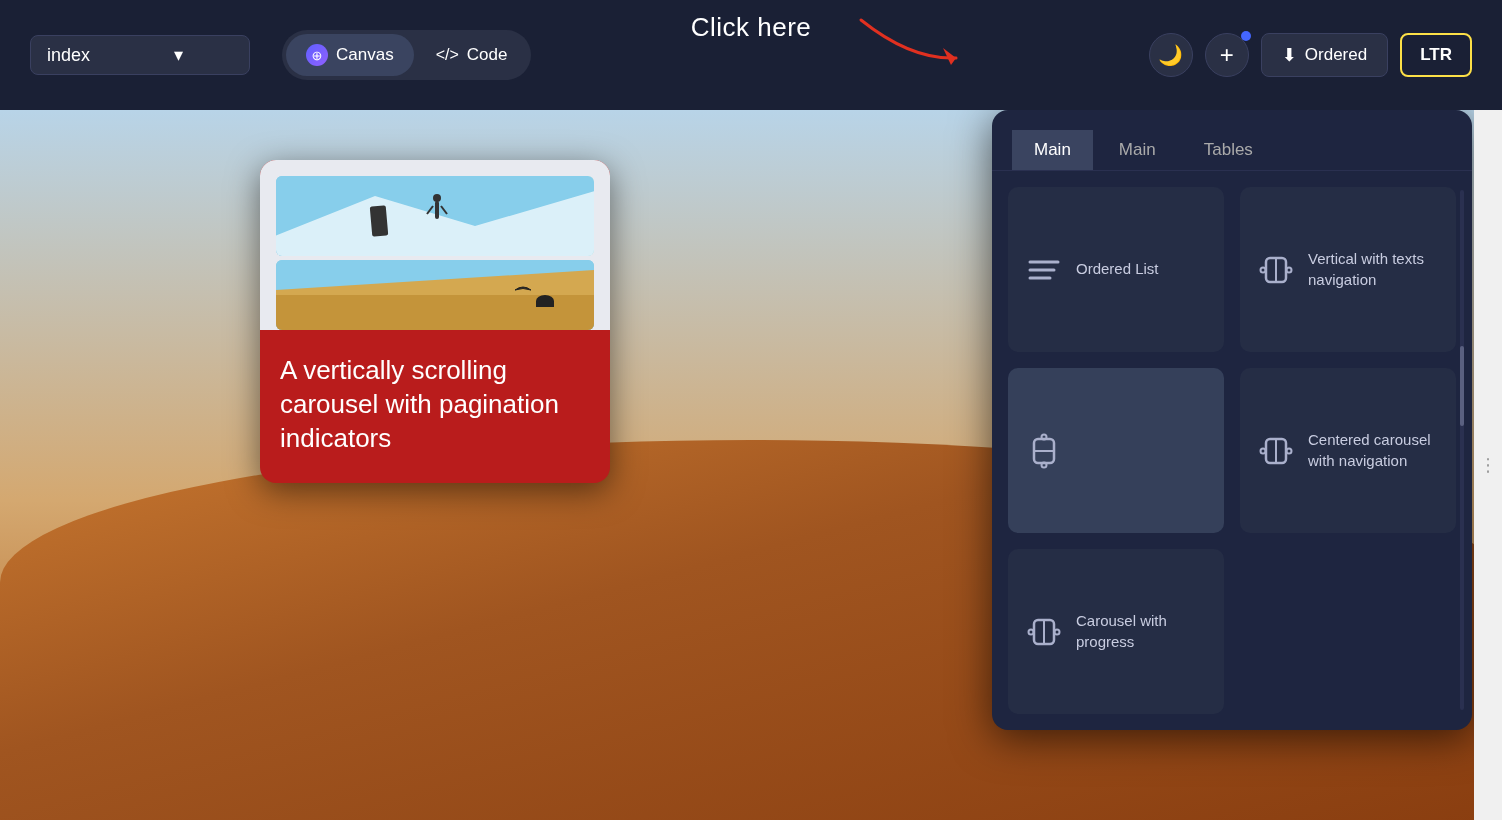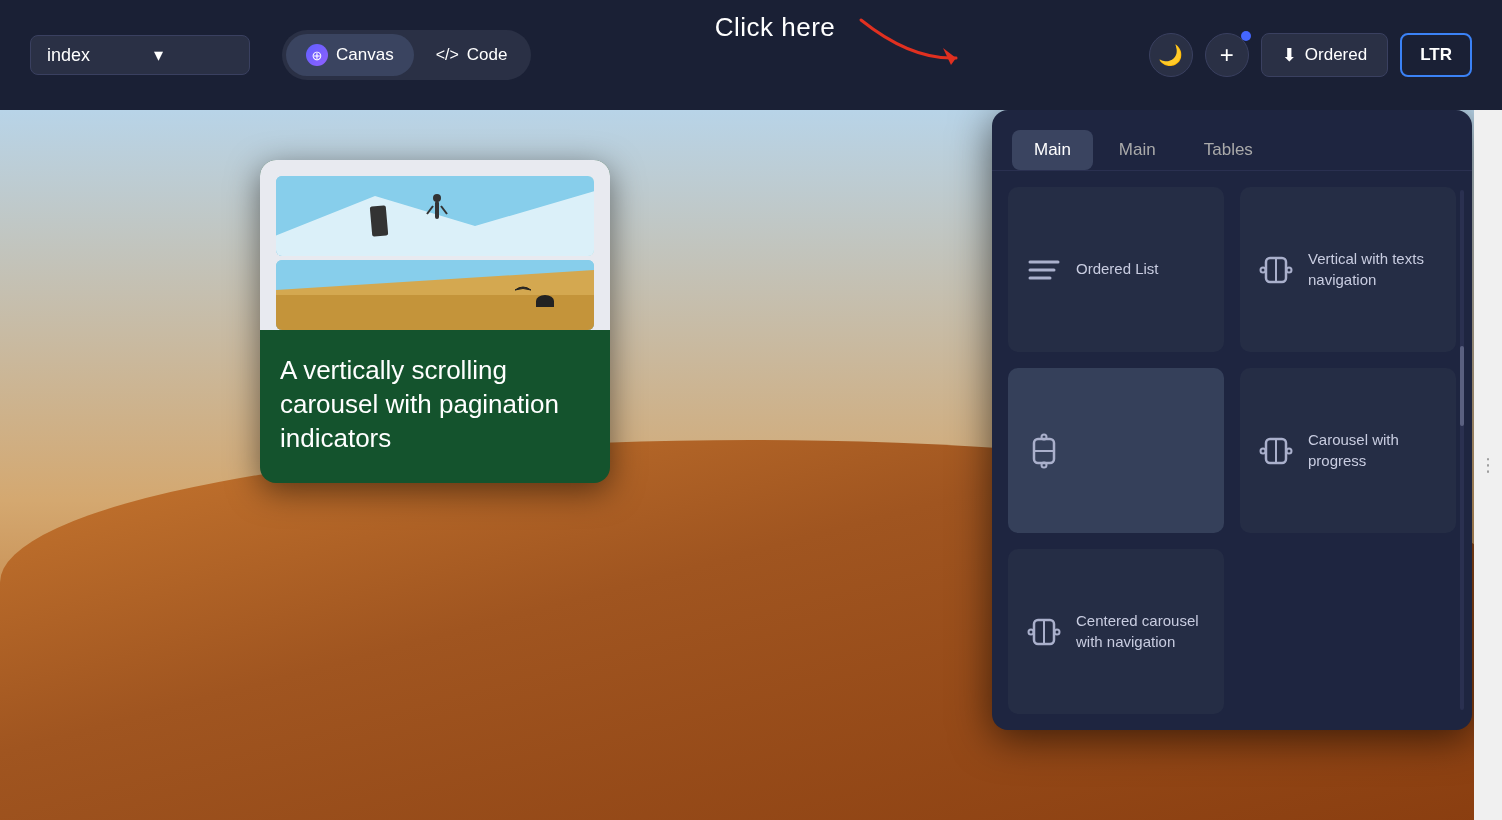--- a/index.html
+++ b/index.html
@@ -22,21 +22,20 @@
       position: absolute;
       top: 12px;
       left: 50%;
       transform: translateX(-50%);
       color: white;
       font-size: 26px;
       font-weight: 500;
       letter-spacing: 0.5px;
       white-space: nowrap;
       z-index: 20;
-      margin-left: 24px;
     }
 
     .arrow-container {
       position: absolute;
       top: 10px;
       left: 50%;
       margin-left: 100px;
       z-index: 20;
     }
 
@@ -47,21 +46,21 @@
 
     .page-selector {
       display: flex;
       align-items: center;
       background: #2a3045;
       border: 1px solid #3a4060;
       border-radius: 8px;
       padding: 8px 16px;
       color: white;
       font-size: 18px;
-      gap: 64px;
+      gap: 84px;
       cursor: pointer;
       min-width: 220px;
     }
 
     .mode-switcher {
       display: flex;
       align-items: center;
       background: #2a3045;
       border-radius: 30px;
       padding: 4px;
@@ -143,21 +142,21 @@
       border: 1px solid #3a4060;
       border-radius: 8px;
       color: white;
       font-size: 17px;
       cursor: pointer;
     }
 
     .ltr-btn {
       padding: 10px 18px;
       background: transparent;
-      border: 2px solid #3b82f6;
+      border: 2px solid #fde047;
       border-radius: 8px;
       color: white;
       font-size: 17px;
       font-weight: 600;
       cursor: pointer;
     }
 
     
     .main-content {
       width: 100%;
@@ -183,21 +182,21 @@
       background: linear-gradient(165deg, #c87830 0%, #a05520 40%, #8a3e10 100%);
       border-radius: 80% 80% 0 0 / 60% 60% 0 0;
     }
 
     
     .preview-card {
       position: absolute;
       top: 50px;
       left: 260px;
       width: 350px;
-      background: #14532d;
+      background: #b91c1c;
       border-radius: 16px;
       overflow: hidden;
       box-shadow: 0 8px 32px rgba(0,0,0,0.5);
     }
 
     .preview-card-images {
       padding: 16px 16px 0;
       background: #e8eaf0;
       display: flex;
       flex-direction: column;
@@ -275,21 +274,21 @@
     .panel-tabs {
       display: flex;
       align-items: center;
       padding: 20px 20px 0;
       gap: 4px;
       border-bottom: 1px solid #2a3050;
     }
 
     .panel-tab {
       padding: 10px 22px;
-      border-radius: 8px;
+      border-radius: 0;
       color: #aaa;
       font-size: 17px;
       cursor: pointer;
       background: transparent;
       border: none;
     }
 
     .panel-tab.active {
       background: #3a4460;
       color: white;
@@ -540,35 +539,35 @@
       <div class="component-item">
         <div class="component-item-inner">
           <div class="component-icon">
             <svg viewBox="0 0 36 36" fill="none">
               <rect x="8" y="6" width="20" height="24" rx="4" stroke="#aab0cc" stroke-width="2.5"></rect>
               <line x1="18" y1="6" x2="18" y2="30" stroke="#aab0cc" stroke-width="2"></line>
               <circle cx="5" cy="18" r="2.5" stroke="#aab0cc" stroke-width="2"></circle>
               <circle cx="31" cy="18" r="2.5" stroke="#aab0cc" stroke-width="2"></circle>
             </svg>
           </div>
-          <span class="component-label">Carousel with progress</span>
+          <span class="component-label">Centered carousel with navigation</span>
         </div>
       </div>
 
       <div class="component-item">
         <div class="component-item-inner">
           <div class="component-icon">
             <svg viewBox="0 0 36 36" fill="none">
               <rect x="8" y="6" width="20" height="24" rx="4" stroke="#aab0cc" stroke-width="2.5"></rect>
               <line x1="18" y1="6" x2="18" y2="30" stroke="#aab0cc" stroke-width="2"></line>
               <circle cx="5" cy="18" r="2.5" stroke="#aab0cc" stroke-width="2"></circle>
               <circle cx="31" cy="18" r="2.5" stroke="#aab0cc" stroke-width="2"></circle>
             </svg>
           </div>
-          <span class="component-label">Centered carousel with navigation</span>
+          <span class="component-label">Carousel with progress</span>
         </div>
       </div>
 
     </div>
 
     <div class="panel-scrollbar">
       <div class="panel-scrollbar-thumb"></div>
     </div>
   </div>
 

